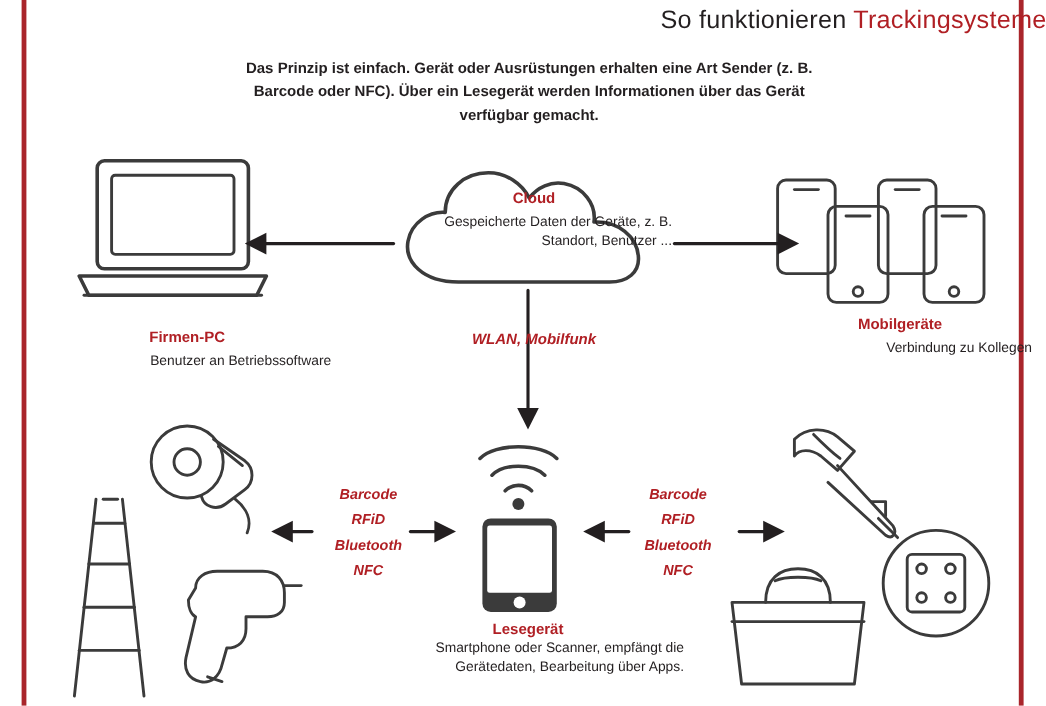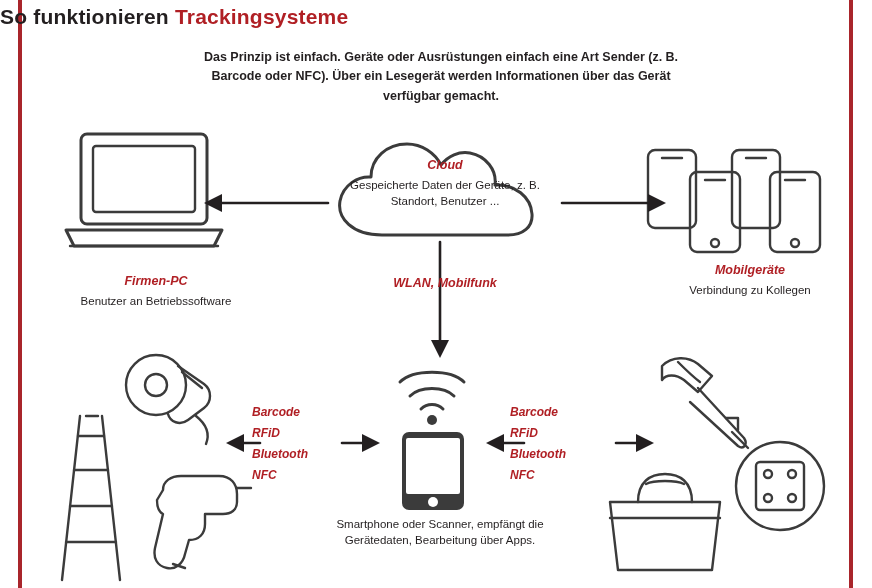--- a/index.html
+++ b/index.html
@@ -30,23 +30,23 @@
   }
   .side-rule.left  { left: 18px; }
   .side-rule.right { left: 849px; }
 
   
   .headline {
     position: absolute;
     top: 5px;
     left: 0;
     width: 872px;
-    text-align: left;
+    text-align: right;
     font-size: 21px;
-    font-weight: bold;
+    font-weight: normal;
     letter-spacing: 0.2px;
   }
   .headline .accent { color: #b01f24; }
 
   .subhead {
     position: absolute;
     top: 48px;
     left: 186px;
     width: 510px;
     text-align: center;
@@ -56,26 +56,25 @@
     color: #231f20;
   }
 
   
   .label-title {
     font-size: 12.5px;
     font-weight: bold;
     color: #b01f24;
     text-align: center;
     line-height: 1.3;
-    font-style: italic;
   }
   .label-sub {
     font-size: 11.5px;
     color: #231f20;
-    text-align: center;
+    text-align: right;
     line-height: 1.4;
   }
   .blk { position: absolute; }
 
   
   .cloud-wrap { position: absolute; left: 330px; top: 132px; width: 230px; height: 120px; }
   .cloud-title { position: absolute; top: 25px; left: 0; width: 230px; }
   .cloud-sub   { position: absolute; top: 45px; left: 0; width: 230px; }
 
   
@@ -84,21 +83,21 @@
   .mob-block { left: 640px; top: 262px; width: 220px; }
   
   .read-block { left: 310px; top: 516px; width: 260px; }
   
   .wlan-block { left: 340px; top: 275px; width: 210px; }
 
   
   .tech {
     position: absolute;
     width: 110px;
-    text-align: left;
+    text-align: center;
   }
   .tech div {
     font-size: 12px;
     font-weight: bold;
     font-style: italic;
     color: #b01f24;
     line-height: 1.75;
   }
   .tech.left-tech  { left: 252px; top: 402px; }
   .tech.right-tech { left: 510px; top: 402px; }
@@ -127,21 +126,21 @@
 
 <div id="canvas">
 
   <div class="side-rule left"></div>
   <div class="side-rule right"></div>
 
   <div class="headline">
     <span>So funktionieren </span><span class="accent">Trackingsysteme</span>
   </div>
 
-  <div class="subhead">Das Prinzip ist einfach. Geräte oder Ausrüstungen einfach eine Art Sender (z. B. Barcode oder NFC). Über ein Lesegerät werden Informationen über das Gerät verfügbar gemacht.</div>
+  <div class="subhead">Das Prinzip ist einfach. Gerät oder Ausrüstungen erhalten eine Art Sender (z. B. Barcode oder NFC). Über ein Lesegerät werden Informationen über das Gerät verfügbar gemacht.</div>
 
   <div class="gfx" style="left:56px; top:126px;">
     <svg width="180" height="130" viewBox="0 0 180 130">
       <rect class="stroke" x="25" y="8" width="126" height="90" rx="6"></rect>
       <rect class="stroke-thin" x="37" y="20" width="102" height="66" rx="3"></rect>
       <path class="stroke" d="M10 104 H166 L158 120 H18 Z"></path>
       <path class="stroke-thin" d="M14 120 H162"></path>
     </svg>
   </div>
 
@@ -218,20 +217,21 @@
       <path class="stroke" d="M30 38 C40 28 64 28 74 38"></path>
       <path class="stroke" d="M41 51 C47 45 57 45 63 51"></path>
       <circle cx="52" cy="62" r="5" fill="#3b3b3b"></circle>
       <rect x="22" y="74" width="62" height="78" rx="7" fill="#3b3b3b"></rect>
       <rect x="26" y="80" width="54" height="56" rx="2" fill="#ffffff"></rect>
       <circle cx="53" cy="144" r="5" fill="#ffffff"></circle>
     </svg>
   </div>
 
   <div class="blk read-block">
+    <div class="label-title">Lesegerät</div>
     <div class="label-sub" style="margin-top:0;">Smartphone oder Scanner, empfängt die Gerätedaten, Bearbeitung über Apps.</div>
   </div>
 
   <div class="gfx" style="left:222px; top:428px;">
     <svg width="40" height="30" viewBox="0 0 40 30">
       <path class="arrow" d="M38 15 H18"></path>
       <polygon class="arrowhead" points="4,15 22,6 22,24"></polygon>
     </svg>
   </div>
   <div class="gfx" style="left:340px; top:428px;">

